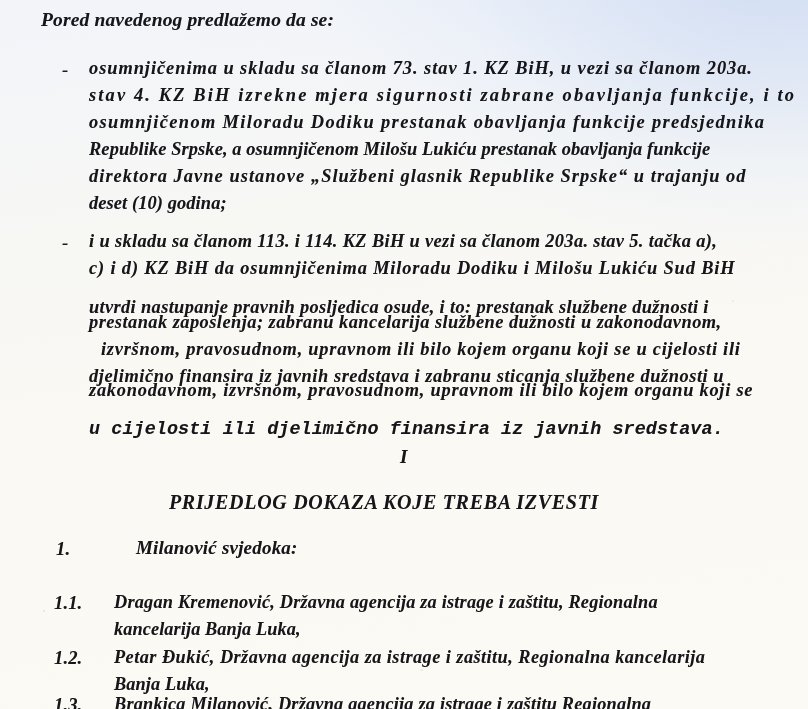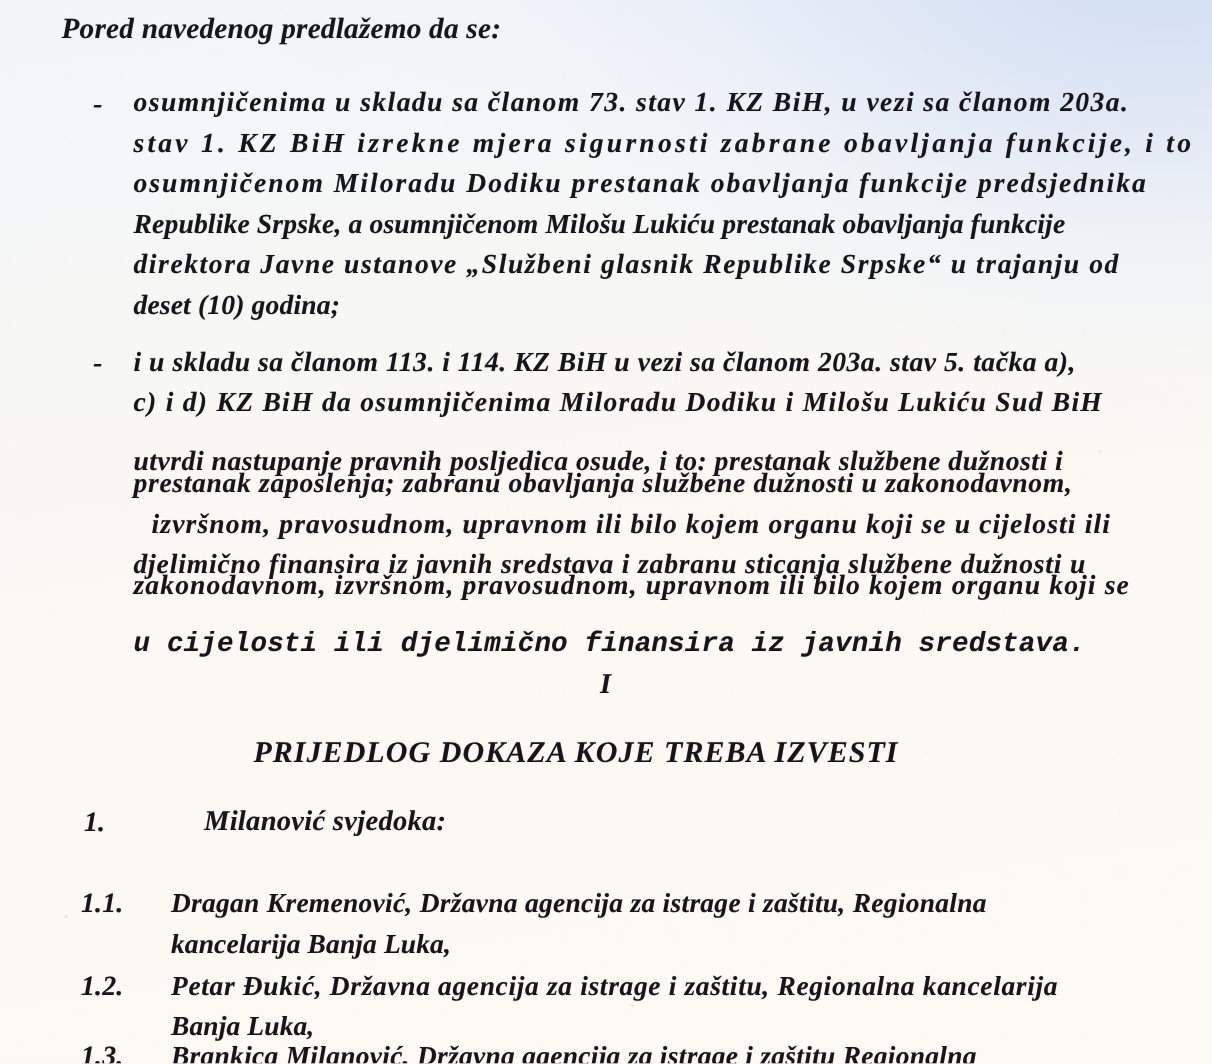--- a/index.html
+++ b/index.html
@@ -116,32 +116,32 @@
 <div id="page">
   <div id="grain"></div>
 
   <div class="doc">
 
     <div class="txt intro">Pored navedenog predlažemo da se:</div>
 
     <div class="dash" style="left:62px; top:59px;">-</div>
 
     <div class="txt body-line" style="left:89px; top:59px; letter-spacing:0.95px;">osumnjičenima u skladu sa članom 73. stav 1. KZ BiH, u vezi sa članom 203a.</div>
-    <div class="txt body-line" style="left:89px; top:86px; letter-spacing:2.15px;">stav 1. KZ BiH izrekne mjera sigurnosti zabrane obavljanja funkcije, i to</div>
+    <div class="txt body-line" style="left:89px; top:86px; letter-spacing:2.15px;">stav 4. KZ BiH izrekne mjera sigurnosti zabrane obavljanja funkcije, i to</div>
     <div class="txt body-line" style="left:89px; top:113px; letter-spacing:1.35px;">osumnjičenom Miloradu Dodiku prestanak obavljanja funkcije predsjednika</div>
     <div class="txt body-line" style="left:89px; top:140px; letter-spacing:0.1px;">Republike Srpske, a osumnjičenom Milošu Lukiću prestanak obavljanja funkcije</div>
     <div class="txt body-line" style="left:89px; top:167px; letter-spacing:1.05px;">direktora Javne ustanove „Službeni glasnik Republike Srpske“ u trajanju od</div>
     <div class="txt body-line" style="left:89px; top:194px;">deset (10) godina;</div>
 
     <div class="dash" style="left:62px; top:232px;">-</div>
 
     <div class="txt body-line" style="left:89px; top:232px; letter-spacing:0.35px;">i u skladu sa članom 113. i 114. KZ BiH u vezi sa članom 203a. stav 5. tačka a),</div>
     <div class="txt body-line" style="left:89px; top:259px; letter-spacing:0.85px;">c) i d) KZ BiH da osumnjičenima Miloradu Dodiku  i Milošu Lukiću Sud BiH</div>
     <div class="txt body-line" style="left:89px; top:270px; letter-spacing:0.35px;margin-top:28px;">utvrdi nastupanje pravnih posljedica osude, i to: prestanak službene dužnosti i</div>
-    <div class="txt body-line" style="left:89px; top:313px; letter-spacing:0.45px;">prestanak zaposlenja; zabranu obavljanja službene dužnosti u zakonodavnom,</div>
+    <div class="txt body-line" style="left:89px; top:313px; letter-spacing:0.45px;">prestanak zaposlenja; zabranu kancelarija službene dužnosti u zakonodavnom,</div>
     <div class="txt body-line" style="left:101px; top:340px; letter-spacing:0.75px;">izvršnom, pravosudnom, upravnom ili bilo kojem organu koji se u cijelosti ili</div>
     <div class="txt body-line" style="left:89px; top:367px; letter-spacing:0.55px;">djelimično finansira iz javnih sredstava i zabranu sticanja službene dužnosti u</div>
     <div class="txt body-line" style="left:89px; top:381px; letter-spacing:0.75px;">zakonodavnom, izvršnom, pravosudnom, upravnom ili bilo kojem organu koji se</div>
     <div class="txt body-line" style="left:89px; top:421px;font-family:Liberation Mono, monospace;">u cijelosti ili djelimično finansira iz javnih sredstava.</div>
 
     <div class="txt roman" style="left:0; top:446px; width:808px; text-align:center; white-space:normal;">I</div>
 
     <div class="txt section-title" style="left:0; top:491px; width:768px; text-align:center; white-space:normal;">PRIJEDLOG DOKAZA KOJE TREBA IZVESTI</div>
 
     <div class="txt list-num" style="left:56px; top:538px;">1.</div>

